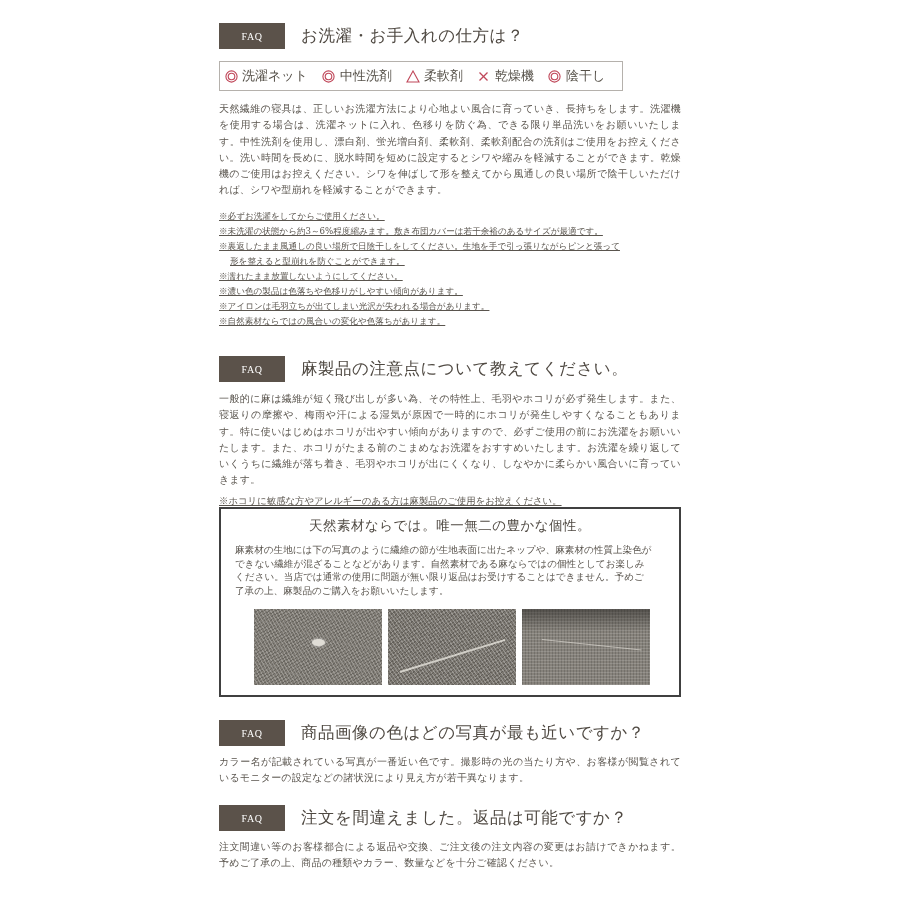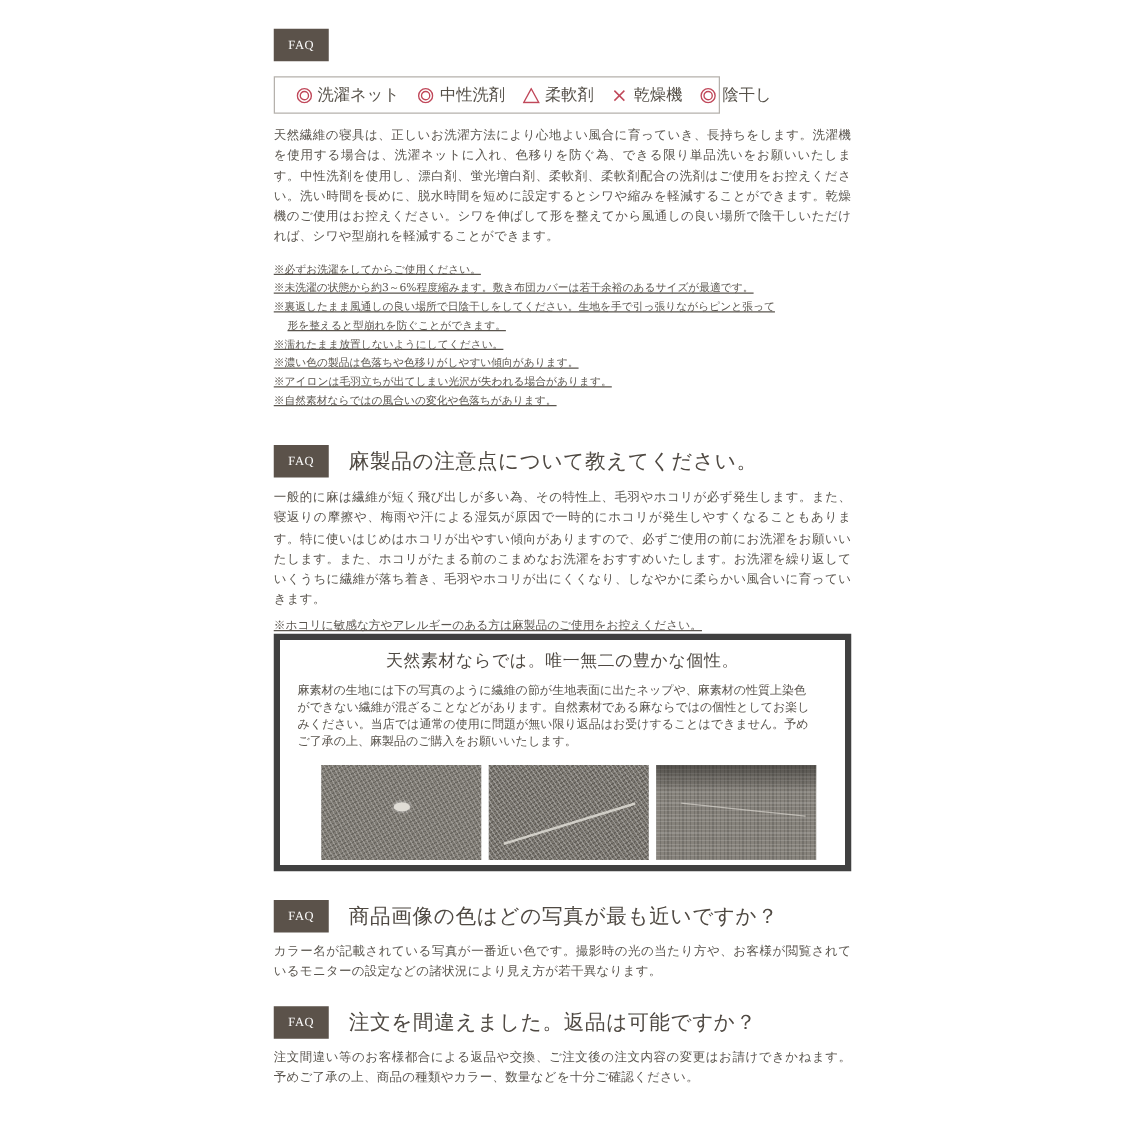--- a/index.html
+++ b/index.html
@@ -14,21 +14,21 @@
       font-family: "DejaVu Serif", "Liberation Serif", serif;
       color: #555048;
       overflow: hidden;
     }
     .faq-head {
       display: flex;
       align-items: center;
       height: 28px;
     }
     .faq-badge {
-      width: 44px;
+      width: 66px;
       height: 26px;
       background: #5b524a;
       color: #ffffff;
       font-family: "Liberation Serif", serif;
       font-size: 10px;
       letter-spacing: 0.5px;
       display: flex;
       align-items: center;
       justify-content: center;
       flex: 0 0 auto;
@@ -39,23 +39,23 @@
       color: #4f4942;
       letter-spacing: 0.5px;
       white-space: nowrap;
     }
     .care-box {
       margin-top: 11px;
       height: 30px;
       border: 1px solid #b5b1ac;
       display: flex;
       align-items: center;
-      padding-left: 16px;
+      padding-left: 4px;
       box-sizing: border-box;
-      width: 357px;
+      width: 404px;
     }
     .care-item {
       display: flex;
       align-items: center;
       margin-right: 14px;
       font-size: 13px;
       color: #555048;
       white-space: nowrap;
     }
     .care-icon {
@@ -83,21 +83,21 @@
       color: #5a554e;
       white-space: nowrap;
       text-decoration: underline;
     }
     .feature-box {
       position: absolute;
       left: 219px;
       top: 507px;
       width: 462px;
       height: 190px;
-      border: 5px solid #404040;
+      border: 2px solid #404040;
       box-sizing: border-box;
     }
     .feature-title {
       text-align: center;
       font-size: 13.5px;
       color: #4f4942;
       margin-top: 8px;
       letter-spacing: 0.5px;
     }
     .feature-text {
@@ -173,20 +173,21 @@
       left: 219px;
       width: 462px;
     }
   </style>
 </head>
 <body>
 
 <div class="abs" style="top:22px;">
   <div class="faq-head">
     <div class="faq-badge">FAQ</div>
+    <div class="faq-title">お洗濯・お手入れの仕方は？</div>
   </div>
 
   <div class="care-box">
     <div class="care-item">
       <span class="care-icon">
         <svg width="13" height="13" viewBox="0 0 13 13">
             <circle cx="6.5" cy="6.5" r="5.6" fill="none" stroke="#c0485a" stroke-width="1.1"></circle>
             <circle cx="6.5" cy="6.5" r="3.3" fill="none" stroke="#c0485a" stroke-width="1.1"></circle>
           </svg>
       </span>

